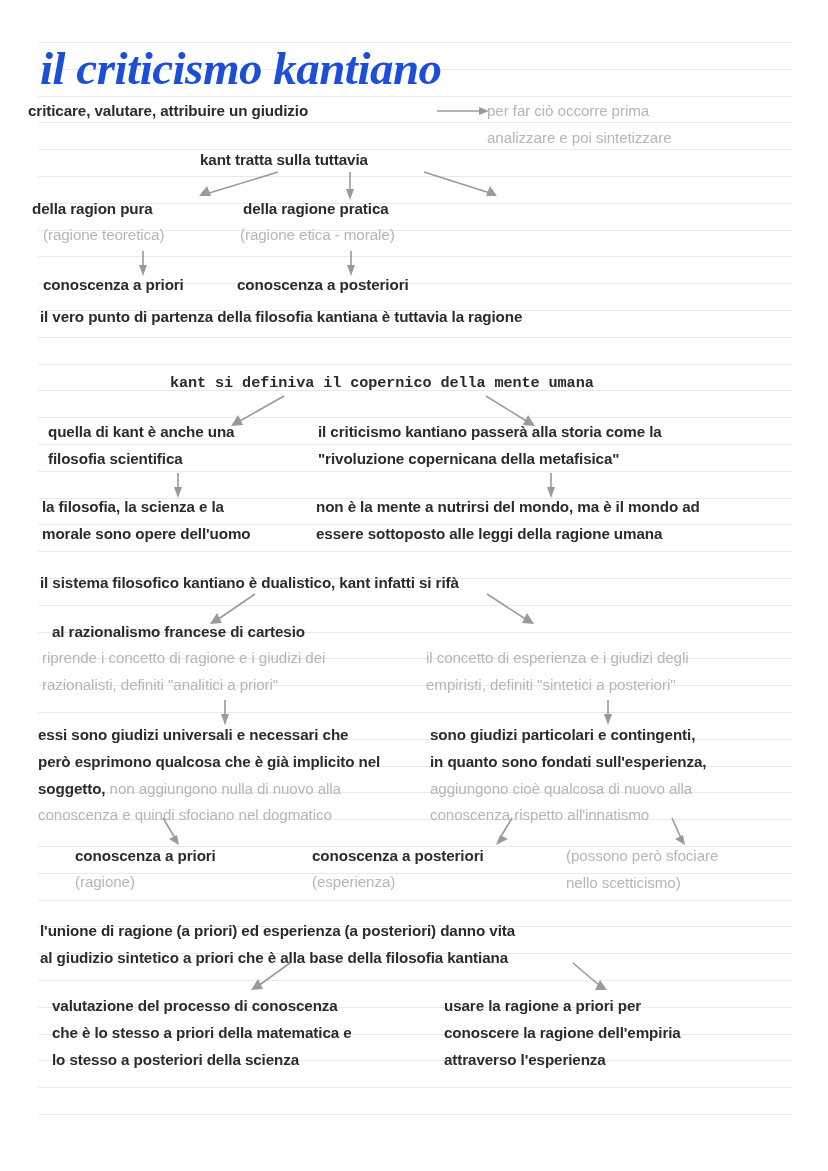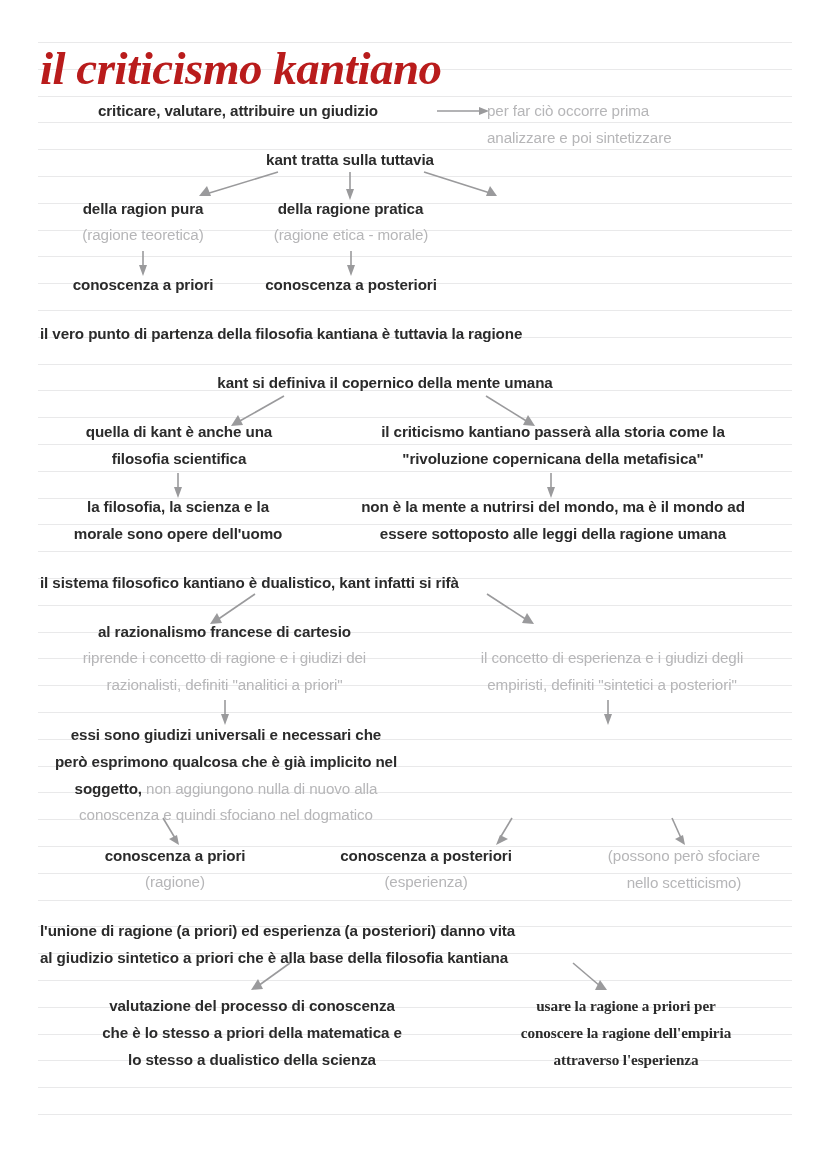--- a/index.html
+++ b/index.html
@@ -44,32 +44,32 @@
 
   .node {
     position: absolute;
     color: #2b2b2b;
     font-size: 15.2px;
     line-height: 26.8px;
     letter-spacing: -0.1px;
     white-space: pre-line;
     font-weight: 700;
   }
-  .node.c { text-align: center; }
+  .node.c { text-align: left; }
   .node.l { text-align: left; }
 
   .muted {
     color: #b6b6b8;
     font-weight: 400;
   }
   .node.muted { color: #b6b6b8; font-weight: 400; }
 
   .title {
     position: absolute;
-    color: #b91c1c;
+    color: #1d4ed8;
     font-family: "Liberation Serif", serif;
     font-style: italic;
     font-weight: 700;
     font-size: 47px;
     letter-spacing: -0.5px;
     line-height: 52px;
     white-space: nowrap;
   }
 
   
@@ -224,33 +224,33 @@
 
     <div class="title" style="left:40px; top:42px;">il criticismo kantiano</div>
 
     <div class="node c" style="left:28px; top:98px; width:420px;">criticare, valutare, attribuire un giudizio</div>
 
     <div class="node l muted" style="left:487px; top:98px; width:300px;">per far ciò occorre prima
 analizzare e poi sintetizzare</div>
 
     <div class="node c" style="left:200px; top:147px; width:300px;">kant tratta sulla tuttavia</div>
 
-    <div class="node c" style="left:48px; top:196px; width:190px;">della ragion pura</div>
+    <div class="node c" style="left:32px; top:196px; width:190px;">della ragion pura</div>
     <div class="node c muted" style="left:43px; top:222px; width:200px;">(ragione teoretica)</div>
 
     <div class="node c" style="left:243px; top:196px; width:215px;">della ragione pratica</div>
     <div class="node c muted" style="left:240px; top:222px; width:222px;">(ragione etica - morale)</div>
 
 
     <div class="node c" style="left:43px; top:272px; width:200px;">conoscenza a priori</div>
     <div class="node c" style="left:237px; top:272px; width:228px;">conoscenza a posteriori</div>
 
-    <div class="node l" style="left:40px; top:321px; width:740px;">il vero punto di partenza della filosofia kantiana è tuttavia la ragione</div>
-
-    <div class="node c" style="left:170px; top:370px; width:430px;">kant si definiva il copernico della mente umana</div>
+    <div class="node l" style="left:40px; top:304px; width:740px;">il vero punto di partenza della filosofia kantiana è tuttavia la ragione</div>
+
+    <div class="node c" style="left:170px; top:370px; width:430px;font-family:Liberation Mono, monospace;">kant si definiva il copernico della mente umana</div>
 
     <div class="node c" style="left:318px; top:419px; width:470px;">il criticismo kantiano passerà alla storia come la
 "rivoluzione copernicana della metafisica"</div>
 
     <div class="node c" style="left:48px; top:419px; width:262px;">quella di kant è anche una
 filosofia scientifica</div>
 
     <div class="node c" style="left:42px; top:494px; width:272px;">la filosofia, la scienza e la
 morale sono opere dell'uomo</div>
 
@@ -264,35 +264,39 @@
 razionalisti, definiti "analitici a priori"</div>
 
     <div class="node c" style="left:38px; top:722px; width:376px;"><span>essi sono giudizi universali e necessari che
 però esprimono qualcosa che è già implicito nel
 soggetto,</span><span class="muted"> non aggiungono nulla di nuovo alla
 conoscenza e quindi sfociano nel dogmatico</span></div>
 
     <div class="node c muted" style="left:426px; top:645px; width:372px;">il concetto di esperienza e i giudizi degli
 empiristi, definiti "sintetici a posteriori"</div>
 
+    <div class="node c" style="left:430px; top:722px; width:372px;"><span>sono giudizi particolari e contingenti,
+in quanto sono fondati sull'esperienza,</span><span class="muted">
+aggiungono cioè qualcosa di nuovo alla
+conoscenza rispetto all'innatismo</span></div>
 
     <div class="node c" style="left:75px; top:843px; width:200px;">conoscenza a priori</div>
     <div class="node c muted" style="left:75px; top:869px; width:200px;">(ragione)</div>
 
     <div class="node c" style="left:312px; top:843px; width:228px;">conoscenza a posteriori</div>
     <div class="node c muted" style="left:312px; top:869px; width:228px;">(esperienza)</div>
 
     <div class="node c muted" style="left:566px; top:843px; width:236px;">(possono però sfociare
 nello scetticismo)</div>
 
     <div class="node l" style="left:40px; top:918px; width:740px;">l'unione di ragione (a priori) ed esperienza (a posteriori) danno vita
 al giudizio sintetico a priori che è alla base della filosofia kantiana</div>
 
     <div class="node c" style="left:52px; top:993px; width:400px;">valutazione del processo di conoscenza
 che è lo stesso a priori della matematica e
-lo stesso a dualistico della scienza</div>
-
-    <div class="node c" style="left:456px; top:993px; width:340px;font-family:Liberation Serif, serif;">usare la ragione a priori per
+lo stesso a posteriori della scienza</div>
+
+    <div class="node c" style="left:444px; top:993px; width:340px;">usare la ragione a priori per
 conoscere la ragione dell'empiria
 attraverso l'esperienza</div>
 
   </div>
 </div>
 
 </body></html>

